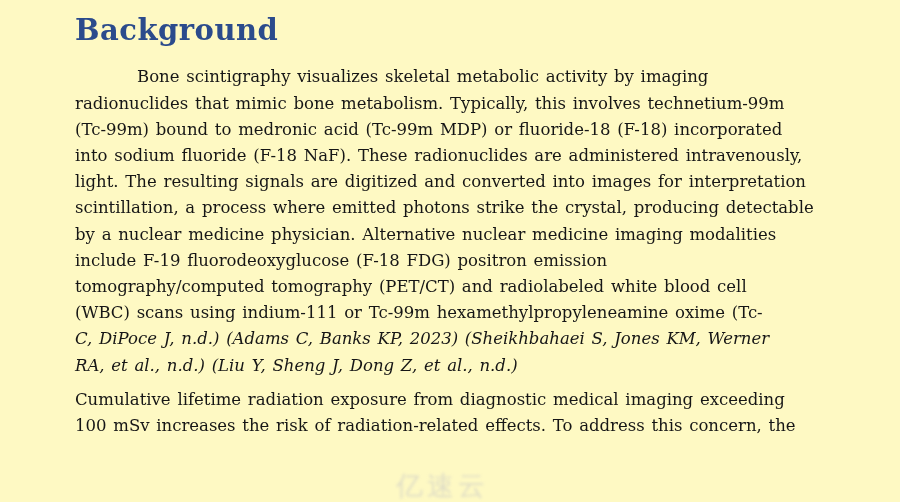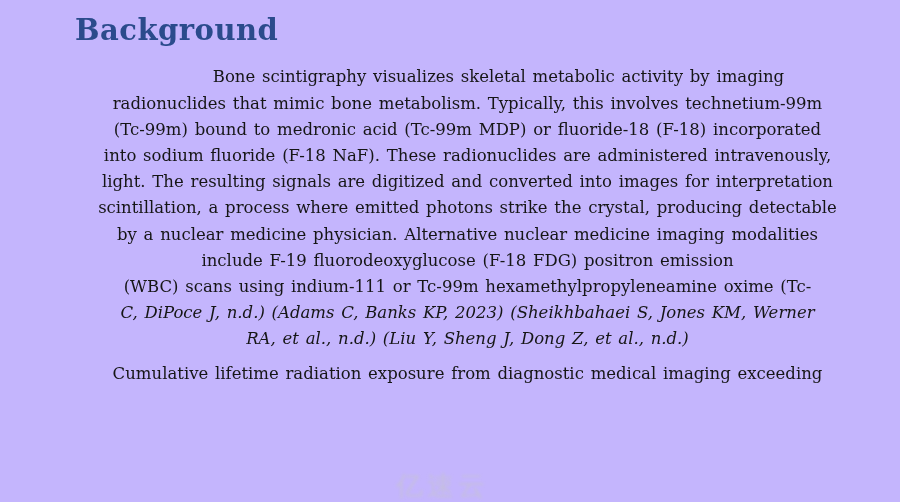--- a/index.html
+++ b/index.html
@@ -4,42 +4,41 @@
 <style>
   html, body {
     margin: 0;
     padding: 0;
     background: #ffffff;
   }
   .page {
     position: relative;
     width: 900px;
     height: 502px;
-    background: #c4b5fd;
+    background: #fef9c3;
     overflow: hidden;
     font-family: "DejaVu Serif", "Liberation Serif", serif;
   }
   .heading {
     position: relative;
     z-index: 1;
     margin: 14px 70px 17px 75px;
     font-size: 29px;
     line-height: 1.15;
     font-weight: 700;
     letter-spacing: 0.5px;
     color: #2b4b8c; 
   }
   .body-text-block {
     position: relative;
     z-index: 1;
     margin: 0 40px 0 75px;
   }
   .paragraph {
     margin: 0;
-    text-align: center;
   }
   .paragraph + .paragraph {
     margin-top: 8px;
   }
   .line {
     font-size: 16.5px;
     line-height: 26.2px;
     white-space: pre;
     color: #161616;
     word-spacing: 1.5px;
@@ -73,21 +72,23 @@
   <div class="body-text-block" id="paragraphs" style="color: rgb(22, 22, 22);">
       <div class="paragraph">
         <div class="line indent"><span class="seg">Bone scintigraphy visualizes skeletal metabolic activity by imaging</span></div>
         <div class="line"><span class="seg">radionuclides that mimic bone metabolism. Typically, this involves technetium-99m</span></div>
         <div class="line"><span class="seg">(Tc-99m) bound to medronic acid (Tc-99m MDP) or fluoride-18 (F-18) incorporated</span></div>
         <div class="line"><span class="seg">into sodium fluoride (F-18 NaF). These radionuclides are administered intravenously,</span></div>
         <div class="line"><span class="seg">light. The resulting signals are digitized and converted into images for interpretation</span></div>
         <div class="line"><span class="seg">scintillation, a process where emitted photons strike the crystal, producing detectable</span></div>
         <div class="line"><span class="seg">by a nuclear medicine physician. Alternative nuclear medicine imaging modalities</span></div>
         <div class="line"><span class="seg">include F-19 fluorodeoxyglucose (F-18 FDG) positron emission</span></div>
+        <div class="line"><span class="seg">tomography/computed tomography (PET/CT) and radiolabeled white blood cell</span></div>
         <div class="line"><span class="seg">(WBC) scans using indium-111 or Tc-99m hexamethylpropyleneamine oxime (Tc-</span></div>
         <div class="line"><span class="seg italic">C, DiPoce J, n.d.) (Adams C, Banks KP, 2023) (Sheikhbahaei S, Jones KM, Werner</span></div>
         <div class="line"><span class="seg italic">RA, et al., n.d.) (Liu Y, Sheng J, Dong Z, et al., n.d.)</span></div>
       </div>
       <div class="paragraph">
         <div class="line"><span class="seg">Cumulative lifetime radiation exposure from diagnostic medical imaging exceeding</span></div>
+        <div class="line"><span class="seg">100 mSv increases the risk of radiation-related effects. To address this concern, the</span></div>
       </div>
     </div>
 </div>
 
 </body></html>

